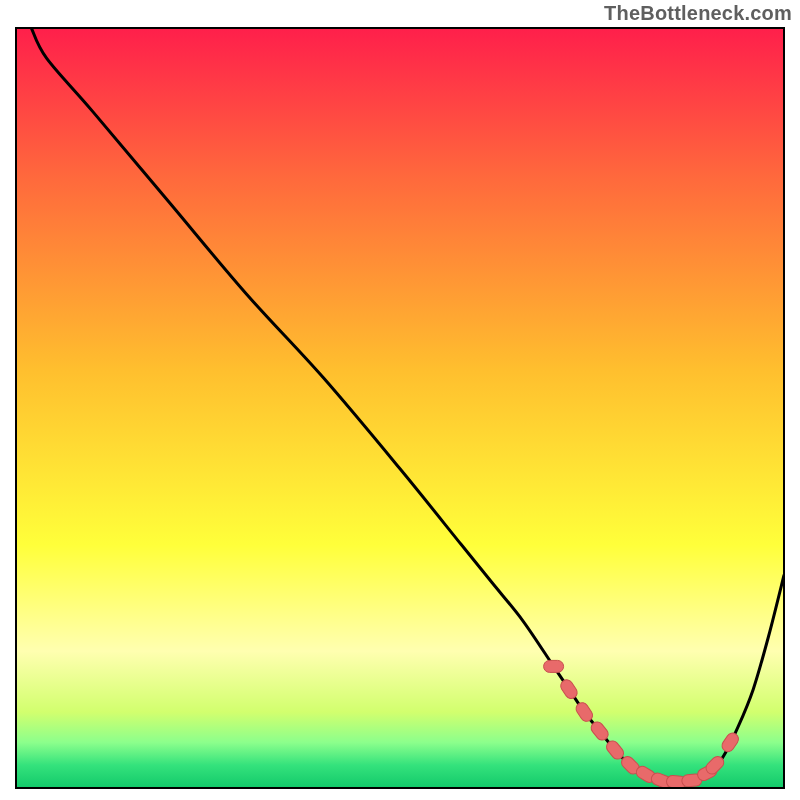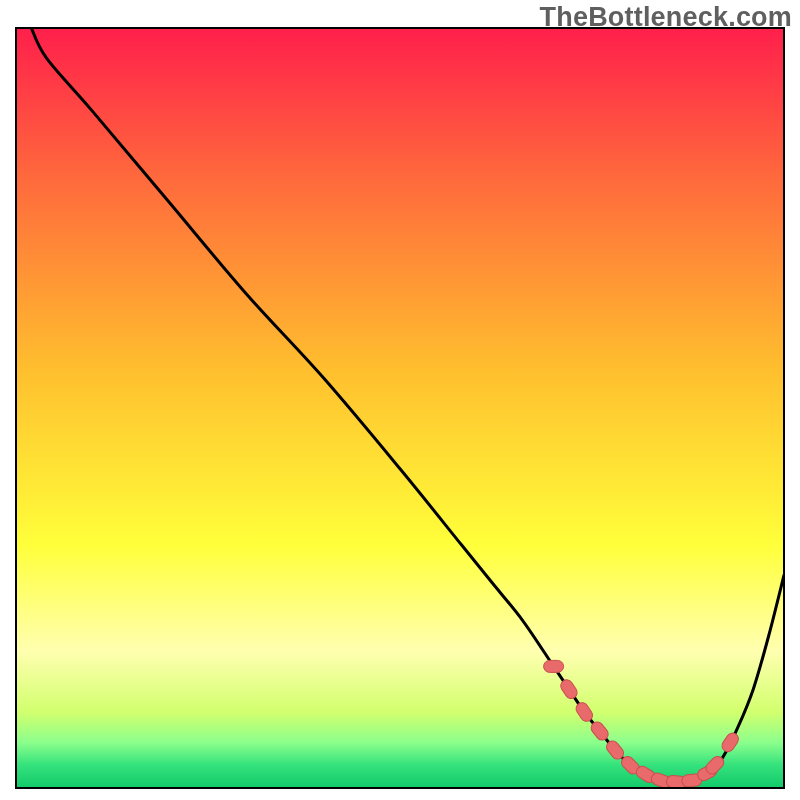--- a/index.html
+++ b/index.html
@@ -19,21 +19,21 @@
     display: block;
     width: 800px;
     height: 800px;
   }
   .watermark {
     position: absolute;
     top: 2px;
     right: 8px;
     font-family: Arial, Helvetica, sans-serif;
     font-weight: bold;
-    font-size: 27px;
+    font-size: 20px;
     color: #5f5f5f;
     letter-spacing: 0.2px;
     user-select: none;
   }
 </style>
 </head>
 <body>
 
 <div class="chart-container">
   <svg class="chart" viewBox="0 0 800 800">

